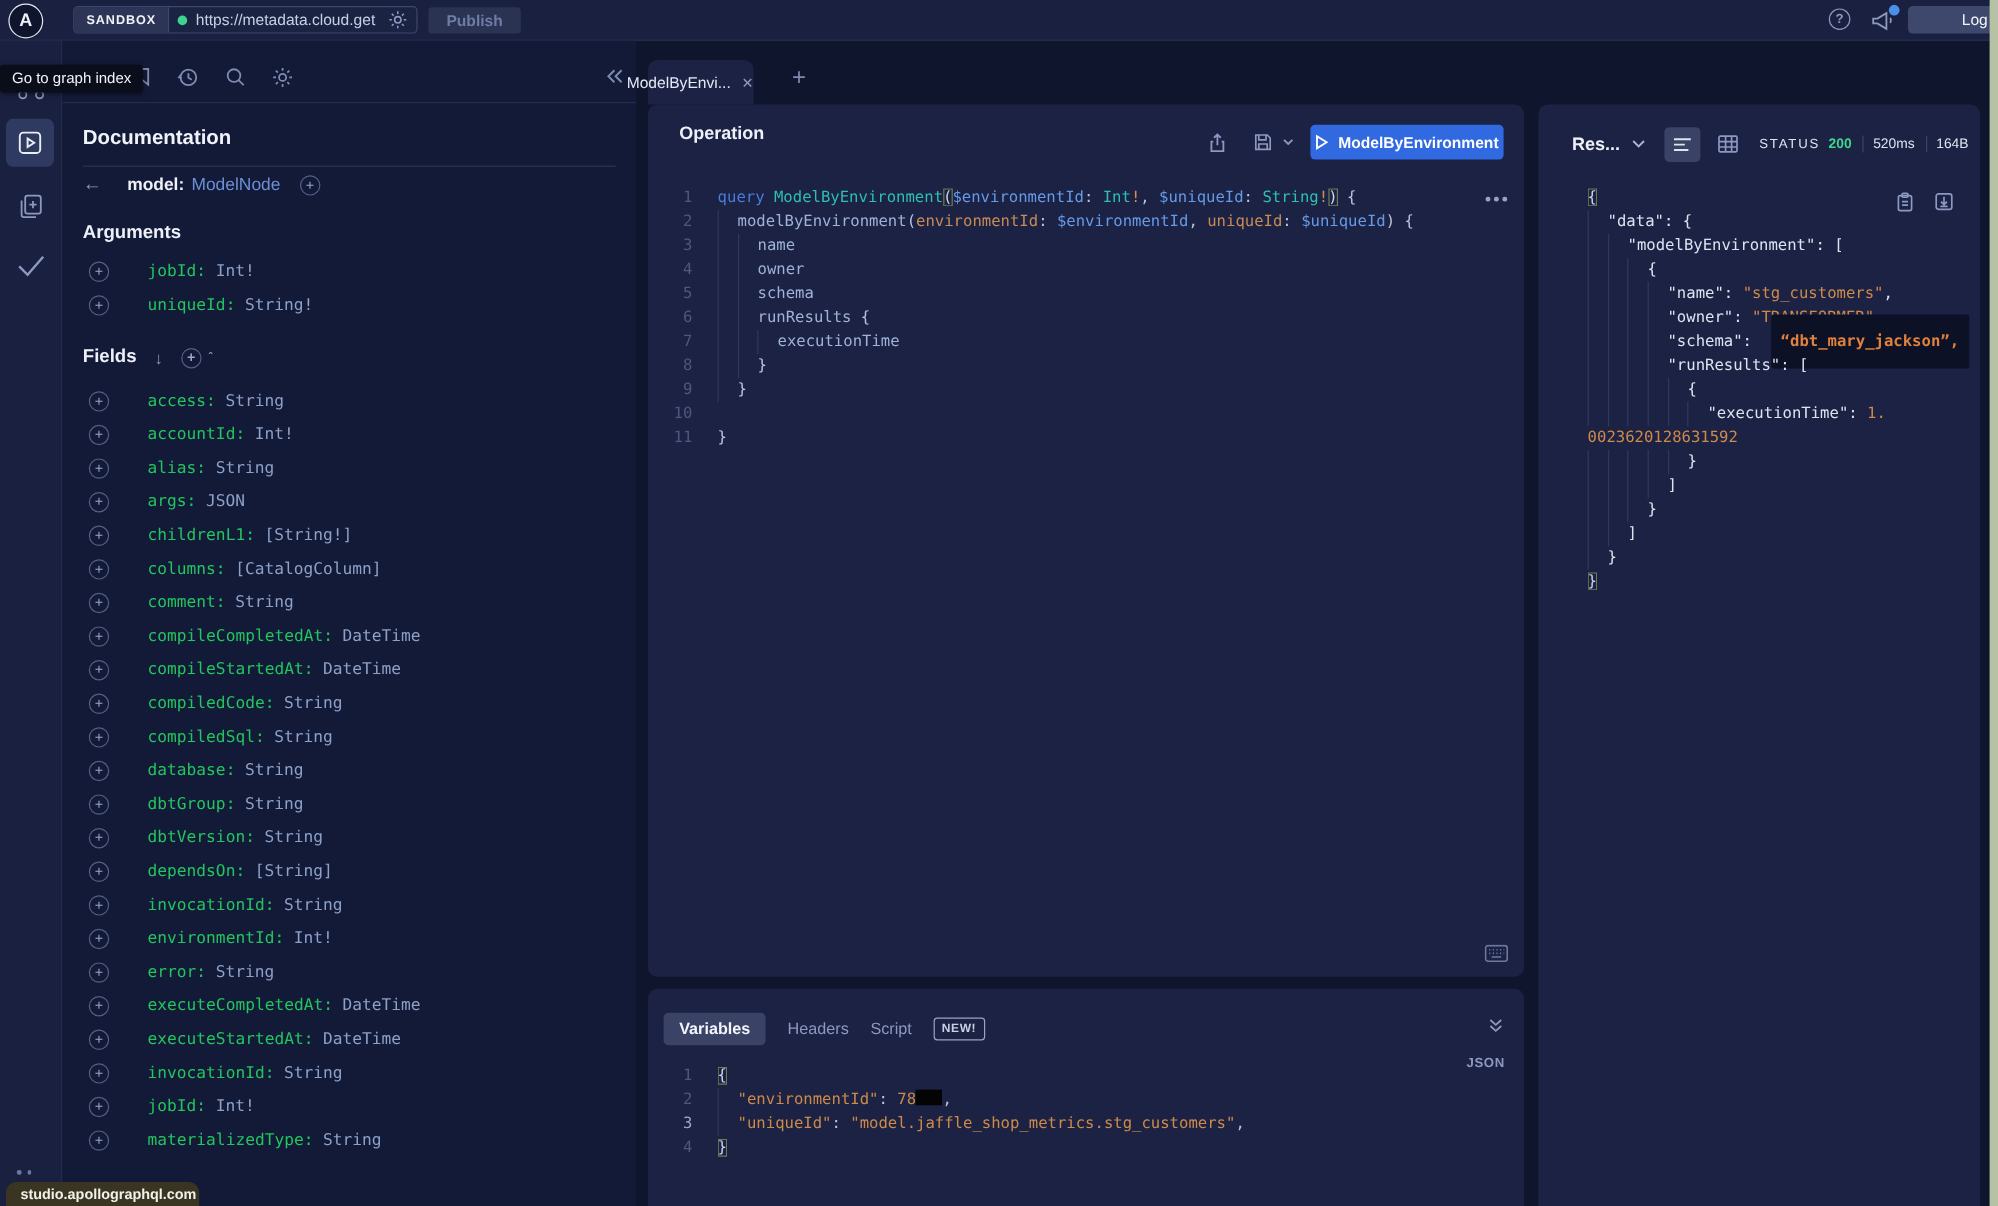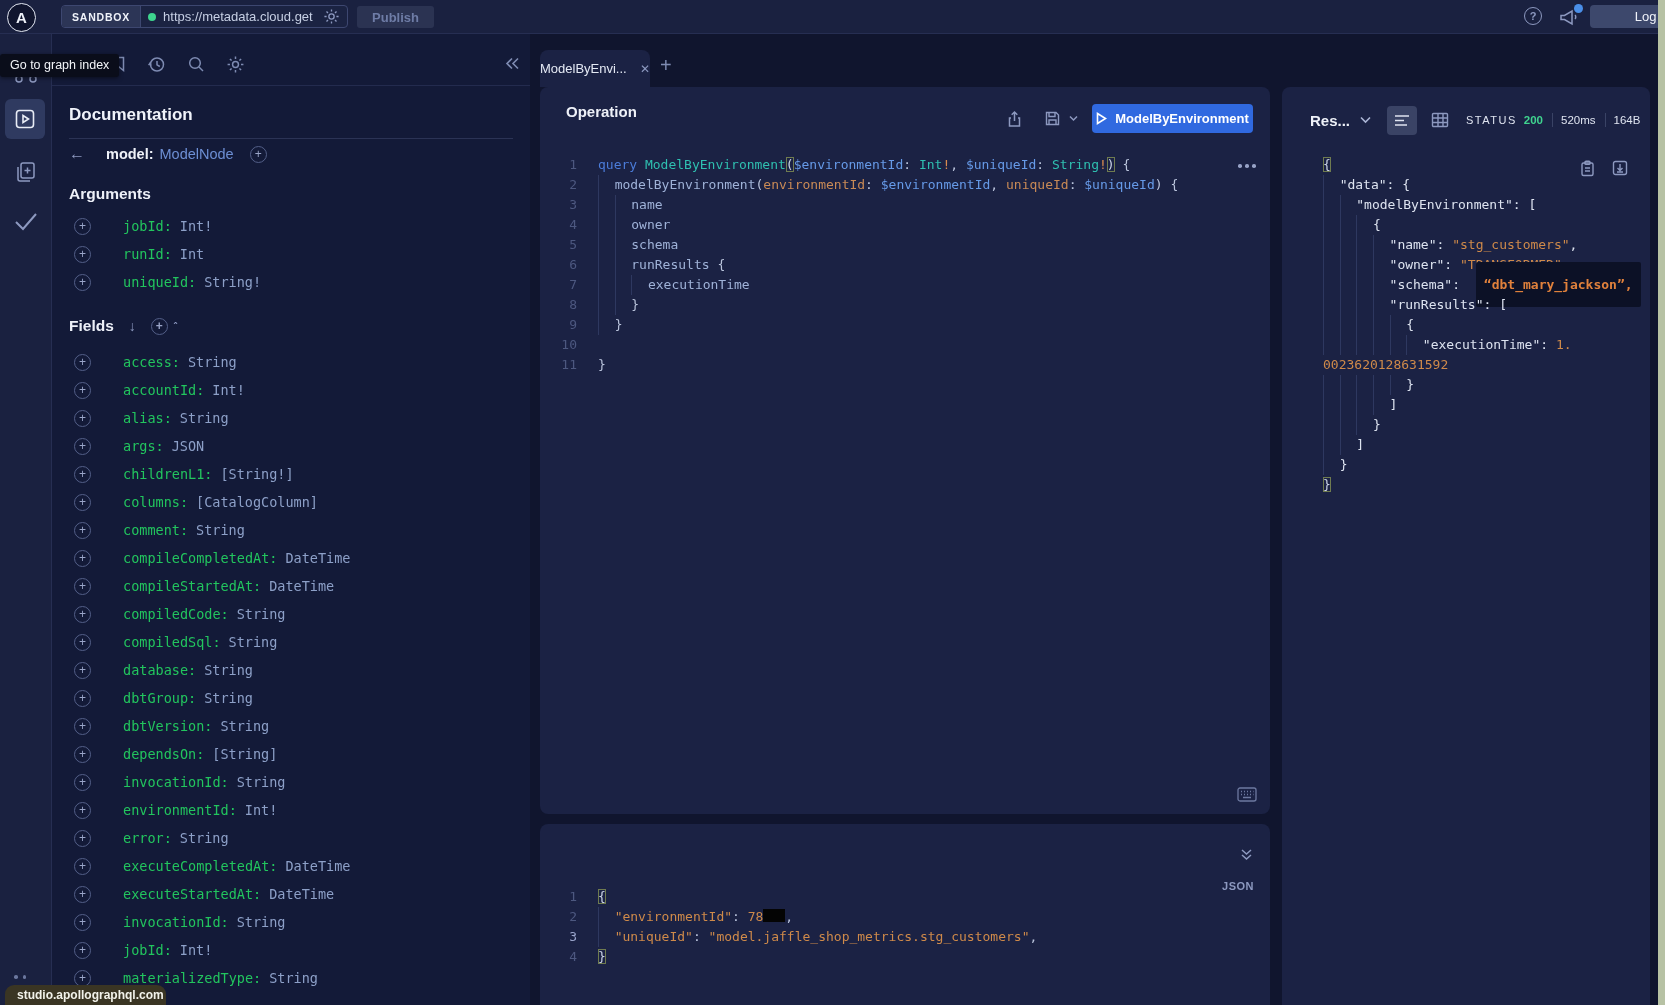--- a/index.html
+++ b/index.html
@@ -53,22 +53,22 @@
   .pc{flex:none;width:17px;height:17px;margin-left:5px;border:1px solid #535f88;border-radius:50%;
     color:#9aa5c8;font-size:12px;line-height:15px;text-align:center;box-sizing:border-box;}
   .pc::before{content:"+";}
   .pc-sm{width:17px;height:17px;border:1px solid #535f88;border-radius:50%;color:#9aa5c8;font-size:12px;line-height:15px;text-align:center;box-sizing:border-box;}
   .pc-sm::before{content:"+";}
   .fname{font-family:"DejaVu Sans Mono",monospace;font-size:13.5px;color:#22c55e;margin-left:32px;}
   .ftype{font-family:"DejaVu Sans Mono",monospace;font-size:13.5px;color:#8da0c8;margin-left:8px;}
   .sort-ic{color:#8d99c0;font-size:14px;}
   .chev{color:#8d99c0;font-size:10px;}
   
-  .tab{position:absolute;left:540px;top:50px;width:110px;height:37px;background:#1b2244;border-radius:8px 8px 0 0;
-    display:flex;align-items:center;justify-content:space-between;gap:9px;z-index:2;}
+  .tab{position:absolute;left:540px;top:50px;width:88px;height:37px;background:#1b2244;border-radius:8px 8px 0 0;
+    display:flex;align-items:center;justify-content:flex-end;gap:9px;z-index:2;}
   .tab-label{font-size:13px;color:#e4e9f4;}
   .tab-x{color:#8d99c0;font-size:12px;}
   .tab-add{position:absolute;left:660px;top:54px;font-size:20px;color:#7e8bb2;}
   .op-card{position:absolute;left:540px;top:87px;width:730px;height:727px;background:#1b2244;border-radius:8px;}
   .vars-card{position:absolute;left:540px;top:824px;width:730px;height:181px;background:#1b2244;border-radius:8px 8px 0 0;}
   .resp-card{position:absolute;left:1282px;top:87px;width:368px;height:918px;background:#1b2244;border-radius:8px 8px 0 0;}
   .op-title{position:absolute;left:26px;top:16px;font-size:15px;font-weight:bold;color:#eef1f8;}
   .op-ic{position:absolute;top:23px;}
   .run-btn{position:absolute;left:552px;top:17px;width:161px;height:29px;background:#3069e0;border-radius:4px;
     display:flex;align-items:center;justify-content:center;gap:8px;color:#fff;font-size:13px;font-weight:bold;}
@@ -225,25 +225,20 @@
       </div>
       <div class="sec-h args-h">Arguments</div>
       <div class="list" id="args-list">
           <div class="frow">
             <span class="pc"></span>
             <span class="fname">jobId:</span>
             <span class="ftype">Int!</span>
           </div>
           <div class="frow">
             <span class="pc"></span>
-            <span class="fname">runId:</span>
-            <span class="ftype">Int</span>
-          </div>
-          <div class="frow">
-            <span class="pc"></span>
             <span class="fname">uniqueId:</span>
             <span class="ftype">String!</span>
           </div>
         </div>
       <div class="sec-h fields-h">
         <span>Fields</span>
         <span class="sort-ic">↓</span>
         <span style="display:flex;align-items:center;gap:6px">
           <span class="pc-sm"></span>
           <span class="chev">ˆ</span>
@@ -453,20 +448,26 @@
       </div>
     <span class="kbd-ic">
       <svg width="20" height="15" viewBox="0 0 20 15" fill="none" stroke="#6d79a0" stroke-width="1.3">
         <rect x="1" y="1" width="18" height="13" rx="2"></rect>
         <path d="M4 4.5h1M7 4.5h1M10 4.5h1M13 4.5h1M16 4.5h.5M4 7.5h1M7 7.5h1M10 7.5h1M13 7.5h1M16 7.5h.5M6 10.5h8"></path>
       </svg>
     </span>
   </div>
 
   <div class="vars-card">
+    <div class="vars-tabs">
+      <span class="vtab-active">Variables</span>
+      <span class="vtab">Headers</span>
+      <span class="vtab">Script</span>
+      <span class="new-badge">NEW!</span>
+    </div>
     <span class="dchev">
       <svg width="13" height="13" viewBox="0 0 13 13" fill="none" stroke="#8d99c0" stroke-width="1.5">
         <path d="M2 2l4.5 4L11 2M2 7l4.5 4L11 7"></path>
       </svg>
     </span>
     <span class="json-label">JSON</span>
     <div class="editor vars-editor" id="vars-code">
         <div class="cl">
           <span class="ln">1</span>
           <span class="ct"><span class="tk-bh">{</span></span>

